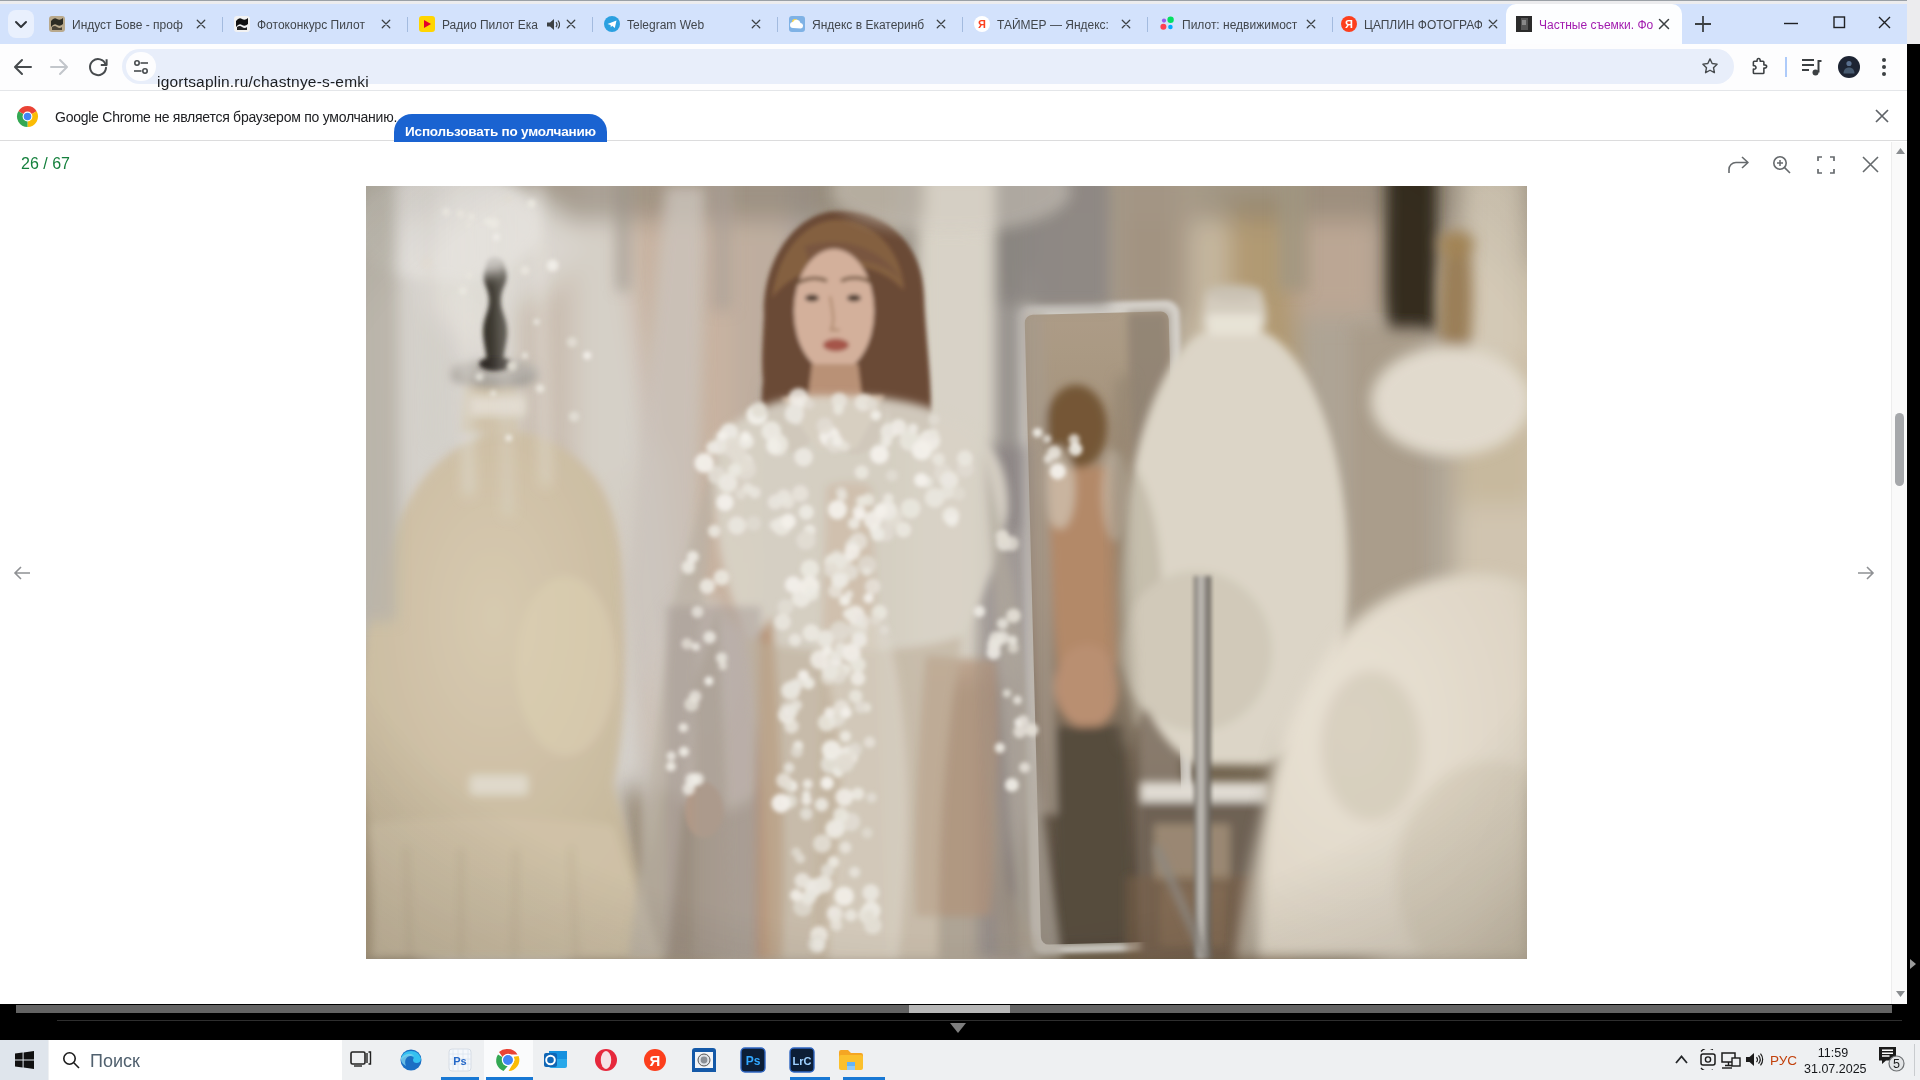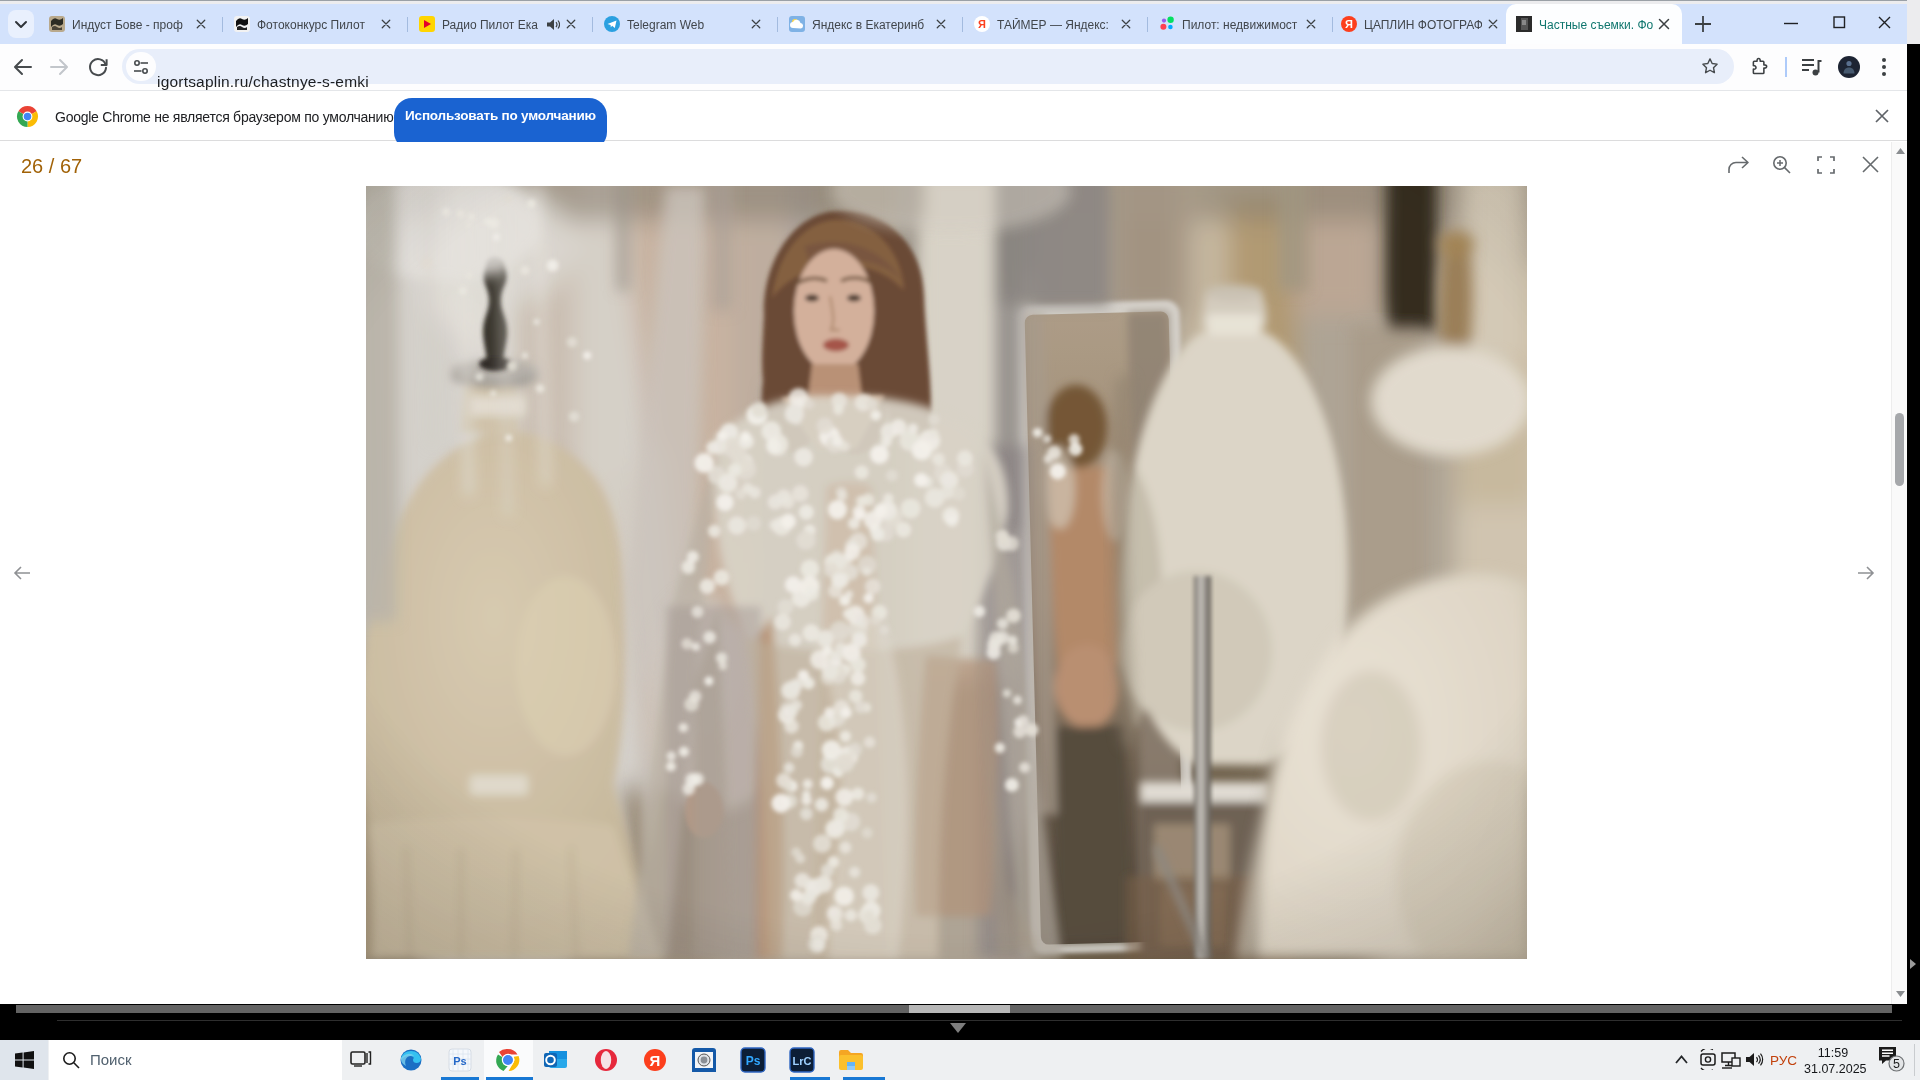--- a/index.html
+++ b/index.html
@@ -14,53 +14,53 @@
   #tabbar-right { left:1907px; top:0; width:13px; height:44px; background:#ececee; }
   .tab { position:absolute; top:0; height:40px; }
   .tab .fav { position:absolute; left:11px; top:12px; width:16px; height:16px; }
   .tab .ttl { position:absolute; left:34px; top:14px; width:118px; height:15px; font-size:12px;
      color:#41464c; white-space:nowrap; overflow:hidden; }
   .tab .tx { position:absolute; right:17px; top:15px; width:10px; height:10px; }
   .tabsep { position:absolute; top:13px; width:1px; height:15px; background:#a3bbdf; }
   #activetab { left:1506px; top:4px; width:176px; height:40px; background:#fdfeff;
      border-radius:10px 10px 0 0; }
   #activetab .fav { position:absolute; left:10px; top:12px; width:16px; height:16px; }
-  #activetab .ttl { position:absolute; left:33px; top:14px; width:117px; font-size:12px; color:#0f766e;
+  #activetab .ttl { position:absolute; left:33px; top:14px; width:117px; font-size:12px; color:#a21caf;
      white-space:nowrap; overflow:hidden;}
 
   
   #toolbar { left:0; top:44px; width:1907px; height:46px; background:#fdfdfe; }
   #urlbar { position:absolute; left:122px; top:5px; width:1612px; height:35px; border-radius:18px; background:#e8eefa; }
   #siteinfo { position:absolute; left:4px; top:3px; width:30px; height:29px; border-radius:15px; background:#fdfdfe; }
   #urltext { position:absolute; left:35px; top:24px; font-size:15.5px; color:#1c1e21; letter-spacing:0.2px; }
   #toolbar-border { left:0; top:90px; width:1907px; height:1px; background:#e4e6e9; }
 
   
   #notif { left:0; top:91px; width:1907px; height:50px; background:#ffffff; border-bottom:1px solid #dcdcdd; }
   #notiftext { position:absolute; left:55px; top:18px; font-size:14px; letter-spacing:-0.25px; color:#202124; }
-  #notifbtn { position:absolute; left:394px; top:7px; width:213px; height:52px; border-radius:18px;
+  #notifbtn { position:absolute; left:394px; top:23px; width:213px; height:52px; border-radius:18px;
      background:#1a63d1; color:#fff; font-size:13.5px; font-weight:bold; text-align:center; line-height:36px; letter-spacing:-0.2px; }
 
   
   #page { left:0; top:142px; width:1907px; height:862px; background:#ffffff; }
-  #counter { position:absolute; left:21px; top:13px; font-size:20px; color:#a16207; }
+  #counter { position:absolute; left:21px; top:13px; font-size:16px; color:#15803d; }
 
   
   #blackright { left:1907px; top:44px; width:13px; height:996px; background:#000; }
   #blackbottom { left:0; top:1004px; width:1920px; height:36px; background:#000; }
   #hsb-track { position:absolute; left:16px; top:1px; width:1876px; height:8px; background:#636363; }
   #hsb-thumb { position:absolute; left:890px; top:0; width:120px; height:8px; background:#b7b7b7; }
 
   
   #vsb { left:1891px; top:142px; width:16px; height:862px; background:#fafafa; border-left:1px solid #ededed; }
 
   
   #taskbar { left:0; top:1040px; width:1920px; height:40px; background:#eef0f2; }
   #searchbox { position:absolute; left:49px; top:0; width:293px; height:40px; background:#ffffff; }
-  #searchtext { position:absolute; left:41px; top:11px; font-size:15px; color:#51616f; }
+  #searchtext { position:absolute; left:41px; top:11px; font-size:18px; color:#51616f; }
   .tbicon { position:absolute; top:0; width:48px; height:40px; }
   .indic { position:absolute; top:37px; height:3px; background:#1878d4; }
   #traytext-rus { position:absolute; left:1770px; top:13px; font-size:13.5px; color:#c2410c; }
   #clock { position:absolute; left:1804px; top:5px; width:58px; text-align:center; font-size:12.5px; color:#15171a; line-height:16px;}
 </style>
 </head>
 <body>
 <div id="screen">
 
   <div class="abs" id="topstrip"></div>

